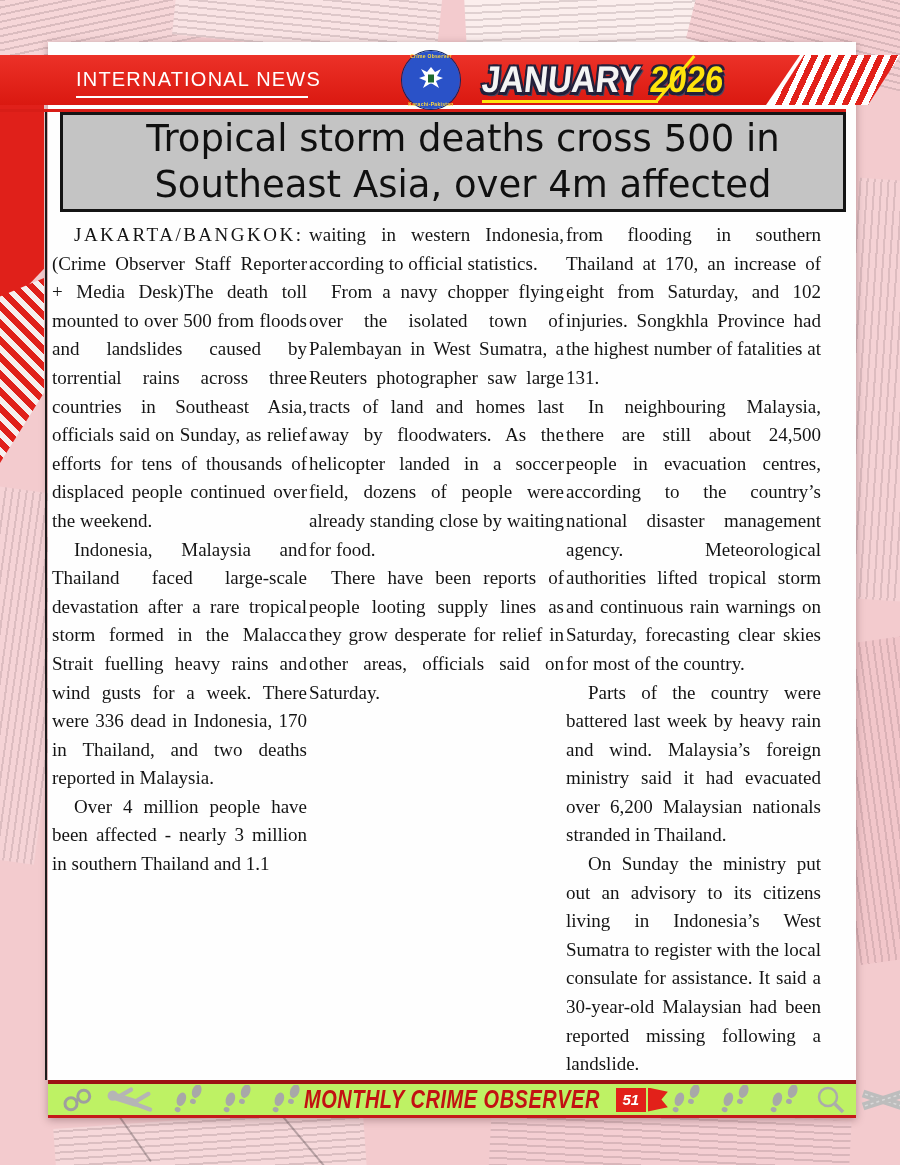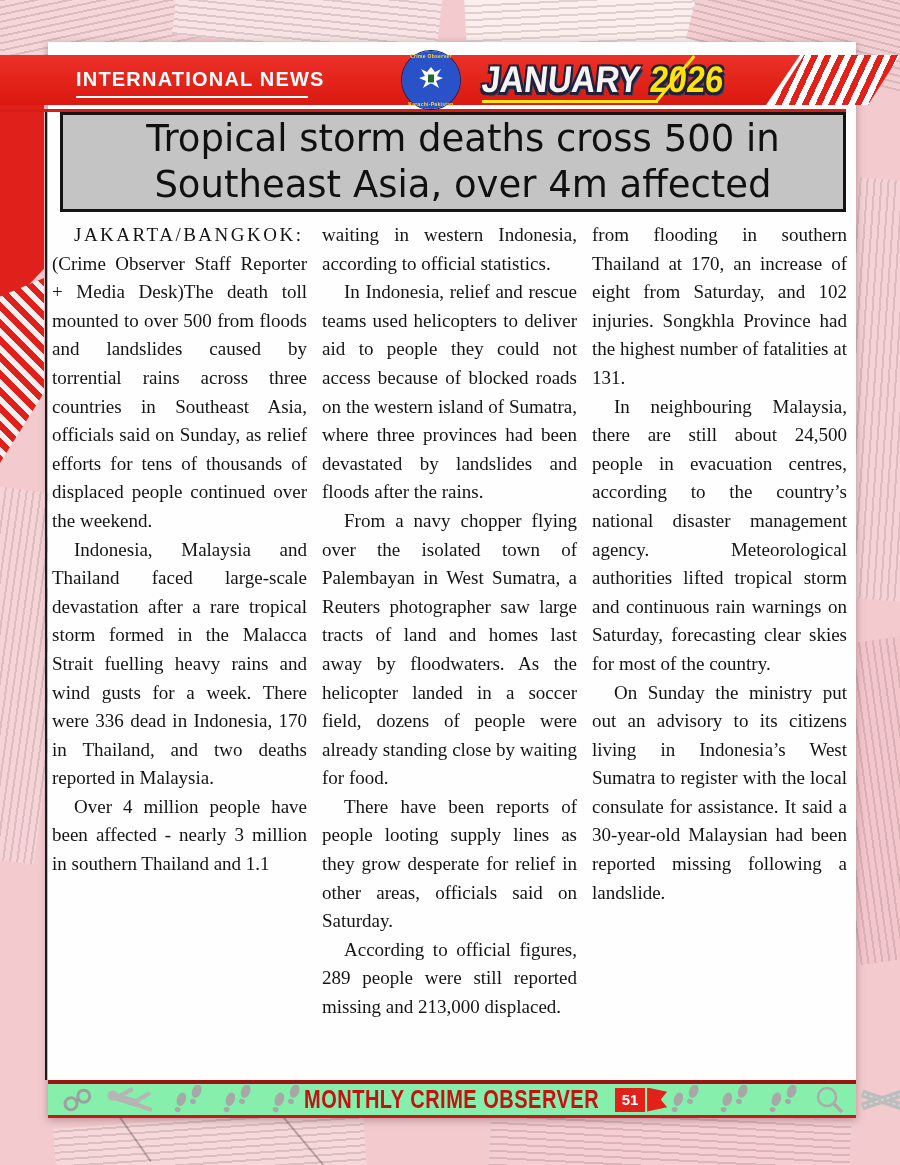--- a/index.html
+++ b/index.html
@@ -31,21 +31,21 @@
   }
   .band-stripes {
     position:absolute; left:772px; top:55px; width:128px; height:50px;
     background:repeating-linear-gradient(115deg, #e2211a 0 6px, #ffffff 6px 12px);
     clip-path:polygon(32px 0, 100% 0, calc(100% - 32px) 100%, 0 100%);
   }
   .band-pinstripe { position:absolute; left:0; top:109px; width:846px; height:3px; background:#d81d17; }
 
   .intl-news {
     position:absolute; left:76px; top:68px; color:#ffffff;
-    font-size:20px; font-weight:bold; letter-spacing:1.2px; white-space:nowrap;
+    font-size:20px; font-weight:normal; letter-spacing:1.2px; white-space:nowrap;
   }
   .intl-underline { position:absolute; left:76px; top:96px; width:232px; height:2px; background:#ffffff; }
 
   
   .logo { position:absolute; left:402px; top:51px; width:58px; height:58px; border-radius:50%;
     background:radial-gradient(circle at 50% 45%, #2a52c8 0 96%, #16307e 100%);
     box-shadow:0 0 0 1px #10245f; }
   .logo .inner { position:absolute; left:9px; top:9px; width:40px; height:40px; border-radius:50%;
     background:radial-gradient(circle, #e41d18 0 70%, #b80f0c 100%); }
   .logo .ltext { position:absolute; width:100%; text-align:center; color:#ffd93d;
@@ -81,33 +81,33 @@
     display:flex; flex-direction:column; justify-content:center; align-items:center;padding-left:20px;
   }
   .headline-line {
     font-family:"DejaVu Sans", sans-serif; font-size:37px; line-height:46px; color:#101010;
     letter-spacing:0; white-space:nowrap;
   }
 
   
   .columns {
     position:absolute; left:52px; top:221px; width:796px; height:858px;
-    display:flex; gap:15px; overflow:hidden;
+    display:flex; gap:2px; overflow:hidden;
   }
   .col { width:255px; flex:0 0 255px; }
   .para {
     font-family:"Liberation Serif", serif; font-size:19px; line-height:28.6px;
     color:#141414; text-align:justify; text-justify:inter-word;
   }
   .para.indent { text-indent:22px; }
   .lead { letter-spacing:2.5px; }
 
   
-  .footer { position:absolute; left:48px; top:1080px; width:808px; background:#86efac;
-    border-top:4px solid #9c1313; border-bottom:3px solid #c41a1a; }
+  .footer { position:absolute; left:48px; top:1080px; width:808px; background:#bef264;
+    border-top:4px solid #9c1313; border-bottom:3px solid #c41a1a;font-style:italic; }
   .footer-inner { height:31px; display:flex; align-items:center; justify-content:space-between; padding:0 14px; }
   .fgroup { display:flex; align-items:center; gap:13px; }
   .footer-title {
     color:#c21212; font-weight:bold; font-size:20px; letter-spacing:.5px; white-space:nowrap;
     transform:scaleY(1.25);
   }
   .pageflag { display:flex; align-items:flex-start;padding-left:16px; }
   .pagenum { width:30px; height:24px; background:#e2211a; color:#ffffff; font-weight:bold;
     font-size:15px; display:flex; align-items:center; justify-content:center; }
   .flagtail { width:20px; height:24px; background:#e2211a; margin-left:2px;
@@ -167,28 +167,27 @@
 </div>
 
 <div class="columns">
   <div class="col">
       <p class="para indent"><span class="lead">JAKARTA/BANGKOK: </span>(Crime Observer Staff Reporter + Media Desk)The death toll mounted to over 500 from floods and landslides caused by torrential rains across three countries in Southeast Asia, officials said on Sunday, as relief efforts for tens of thousands of displaced people continued over the weekend.</p>
       <p class="para indent">Indonesia, Malaysia and Thailand faced large-scale devastation after a rare tropical storm formed in the Malacca Strait fuelling heavy rains and wind gusts for a week. There were 336 dead in Indonesia, 170 in Thailand, and two deaths reported in Malaysia.</p>
       <p class="para indent">Over 4 million people have been affected - nearly 3 million in southern Thailand and 1.1</p>
     </div>
   <div class="col">
       <p class="para">waiting in western Indonesia, according to official statistics.</p>
-      <p class="para indent">In Indonesia, relief and rescue teams used helicopters to deliver aid to people they could not access because of blocked roads on the western island of Sumatra, where three provinces had been devastated by landslides and floods after the rains.</p>
       <p class="para indent">From a navy chopper flying over the isolated town of Palembayan in West Sumatra, a Reuters photographer saw large tracts of land and homes last away by floodwaters. As the helicopter landed in a soccer field, dozens of people were already standing close by waiting for food.</p>
       <p class="para indent">There have been reports of people looting supply lines as they grow desperate for relief in other areas, officials said on Saturday.</p>
-      <p class="para indent">According to official figures, 289 people were still reported missing and 213,000 displaced.</p>
     </div>
   <div class="col">
       <p class="para">from flooding in southern Thailand at 170, an increase of eight from Saturday, and 102 injuries. Songkhla Province had the highest number of fatalities at 131.</p>
       <p class="para indent">In neighbouring Malaysia, there are still about 24,500 people in evacuation centres, according to the country’s national disaster management agency. Meteorological authorities lifted tropical storm and continuous rain warnings on Saturday, forecasting clear skies for most of the country.</p>
+      <p class="para indent">Parts of the country were battered last week by heavy rain and wind. Malaysia’s foreign ministry said it had evacuated over 6,200 Malaysian nationals stranded in Thailand.</p>
       <p class="para indent">On Sunday the ministry put out an advisory to its citizens living in Indonesia’s West Sumatra to register with the local consulate for assistance. It said a 30-year-old Malaysian had been reported missing following a landslide.</p>
     </div>
 </div>
 
 <div class="footer">
   <div class="footer-inner">
     <div class="fgroup">
       <svg class="ficon" width="30" height="26" viewBox="0 0 40 34">
         <circle cx="12" cy="22" r="8" fill="none" stroke="#9f9f9f" stroke-width="4"></circle>
         <circle cx="29" cy="12" r="8" fill="none" stroke="#9f9f9f" stroke-width="4"></circle>

